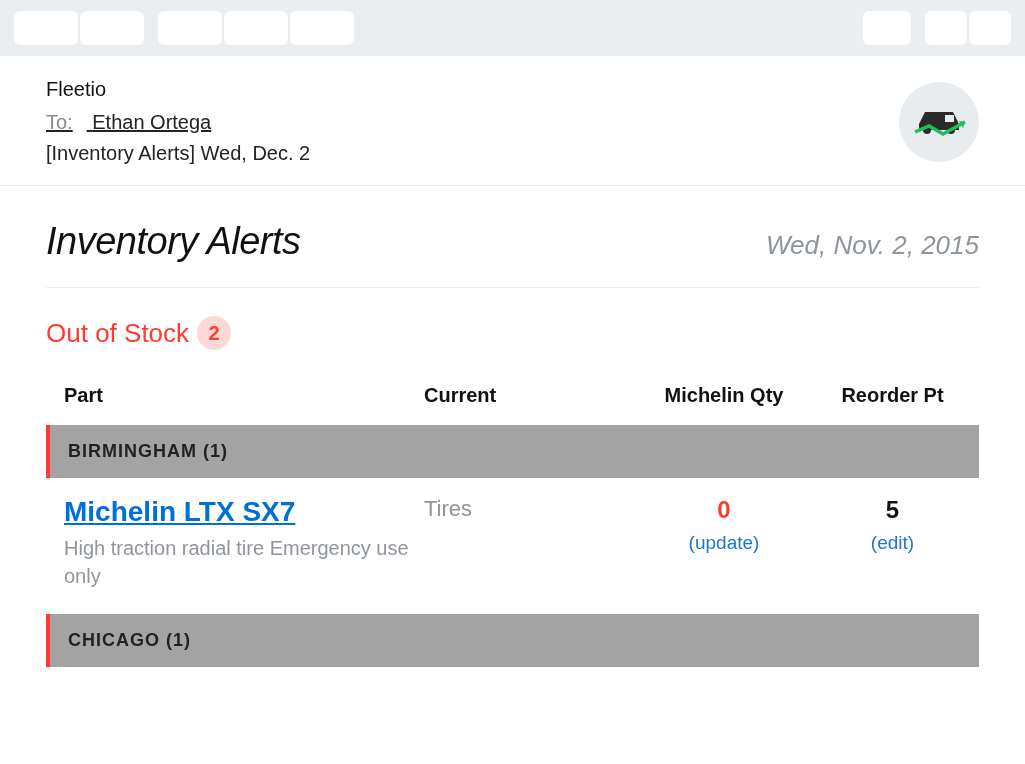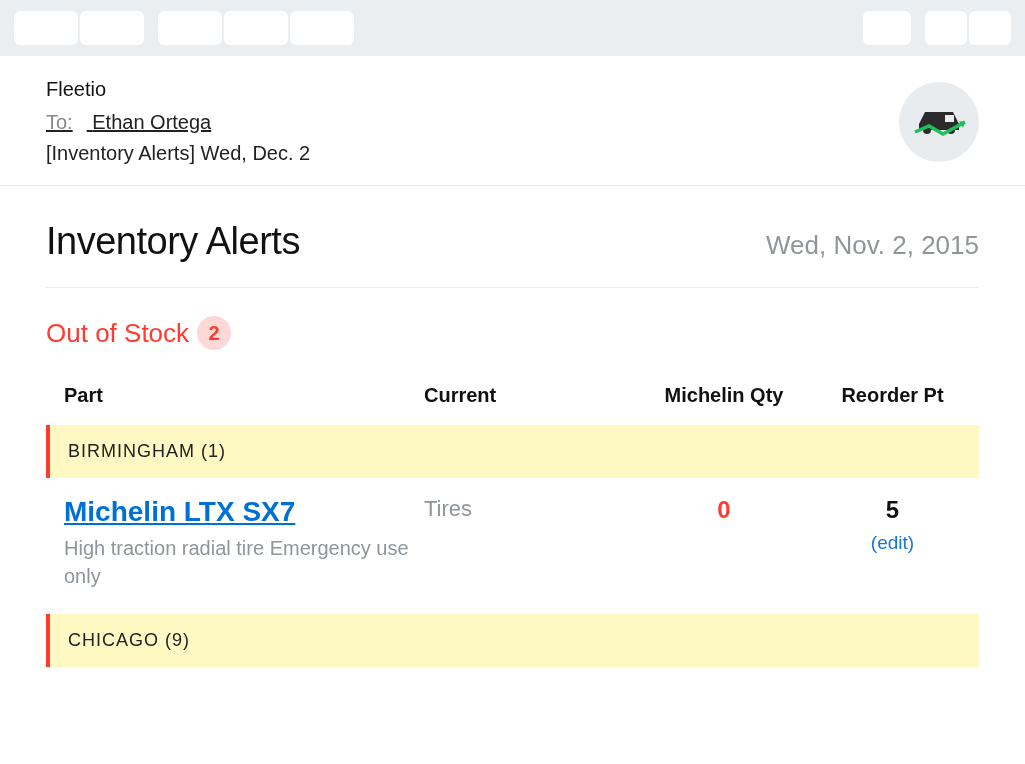--- a/index.html
+++ b/index.html
@@ -51,20 +51,21 @@
 
     .body {
       padding: 34px 46px 0 46px;
     }
     .title-row {
       display: flex;
       align-items: baseline;
       justify-content: space-between;
       padding-bottom: 24px;
       border-bottom: 1px solid #eee;
+      font-style: italic;
     }
     .title { font-size: 38px; font-weight: 500; letter-spacing: -0.5px; }
     .title-date { font-size: 26px; color: #8f959b; }
 
     .section-hdr {
       display: flex; align-items: center; gap: 8px;
       margin-top: 28px; margin-bottom: 22px;
     }
     .section-title { font-size: 26px; color: #ff3b30; font-weight: 500; }
     .badge {
@@ -78,24 +79,24 @@
     .tbl-head {
       display: grid;
       grid-template-columns: 360px 200px 200px 1fr;
       padding: 12px 18px 16px 18px;
       font-weight: 700;
       font-size: 20px;
     }
     .tbl-head .c3, .tbl-head .c4 { text-align: center; }
 
     .group-row {
-      background: #fef9c3;
+      background: #a3a3a3;
       border-left: 4px solid #ff3b30;
       padding: 16px 18px;
-      font-weight: 400;
+      font-weight: 700;
       letter-spacing: 1px;
       font-size: 18px;
       color: #222;
       margin-top: 2px;
     }
 
     .data-row {
       display: grid;
       grid-template-columns: 360px 200px 200px 1fr;
       padding: 18px 18px 22px 18px;
@@ -184,21 +185,22 @@
   <div class="group-row">BIRMINGHAM (1)</div>
 
   <div class="data-row">
     <div>
       <span class="part-name">Michelin LTX SX7</span>
       <div class="part-desc">High traction radial tire Emergency use only</div>
     </div>
     <div class="category">Tires</div>
     <div class="qty-col">
       <div class="qty-val">0</div>
+      <span class="link-small">(update)</span>
     </div>
     <div class="reorder-col">
       <div class="reorder-val">5</div>
       <span class="link-small">(edit)</span>
     </div>
   </div>
 
-  <div class="group-row">CHICAGO (9)</div>
+  <div class="group-row">CHICAGO (1)</div>
 </div>
 
 </body></html>

